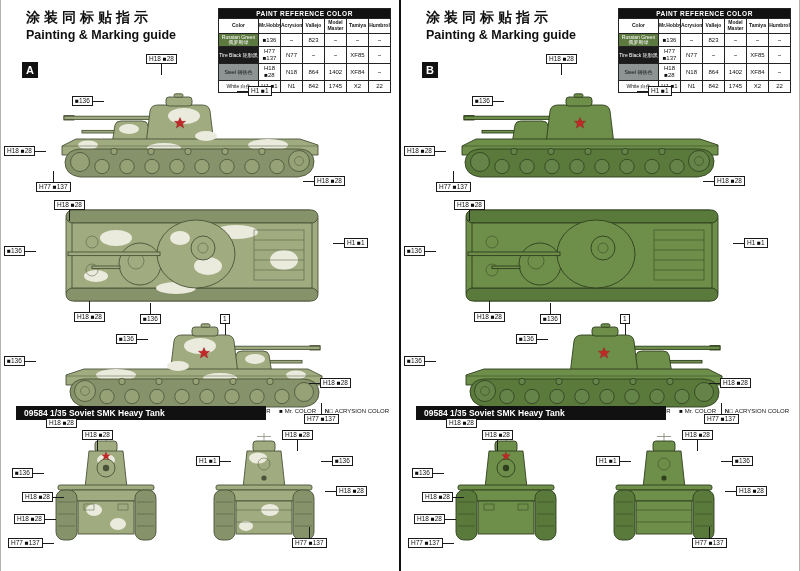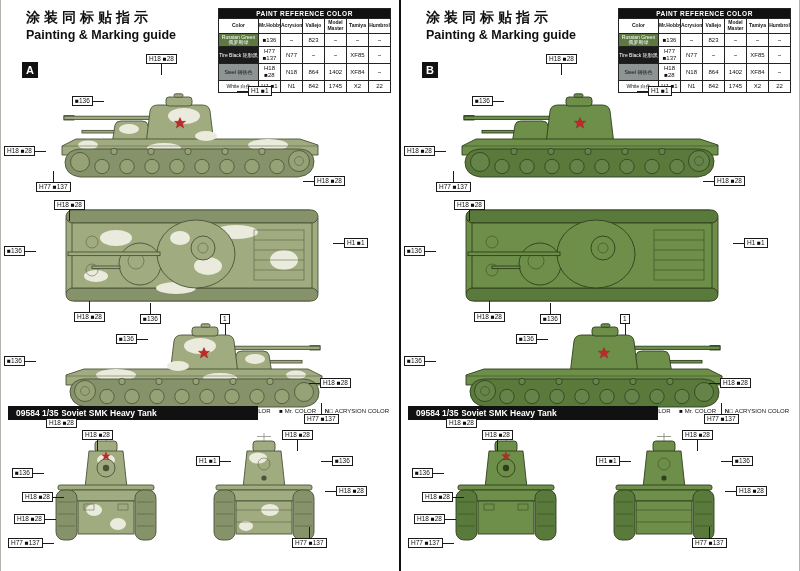--- a/index.html
+++ b/index.html
@@ -42,21 +42,21 @@
   
   .callout{position:absolute;background:#fff;border:1px solid #1a1a1a;font-size:6.5px;line-height:8px;
     padding:0 2px;white-space:nowrap;z-index:5;}
   .callout.lead-d::after{content:"";position:absolute;top:100%;left:50%;width:1px;height:12px;background:#1a1a1a;}
   .callout.lead-u::after{content:"";position:absolute;bottom:100%;left:50%;width:1px;height:12px;background:#1a1a1a;}
   .callout.lead-r::after{content:"";position:absolute;left:100%;top:50%;width:12px;height:1px;background:#1a1a1a;}
   .callout.lead-l::after{content:"";position:absolute;right:100%;top:50%;width:12px;height:1px;background:#1a1a1a;}
   
   .legend{position:absolute;right:11px;bottom:10px;font-size:6px;white-space:nowrap;color:#111;}
   .legend b{font-weight:bold;margin:0 2px 0 7px;}
-  .kitbar{position:absolute;left:8px;bottom:4px;width:250px;height:14px;background:#111;color:#fff;
+  .kitbar{position:absolute;left:16px;bottom:4px;width:250px;height:14px;background:#111;color:#fff;
     font-size:8.5px;font-weight:bold;line-height:14px;padding-left:8px;white-space:nowrap;}
 </style>
 </head>
 <body>
 
 <div class="page">
   <div class="edge-l"></div>
   <div class="edge-r"></div>
   <div class="divider"></div>
 

